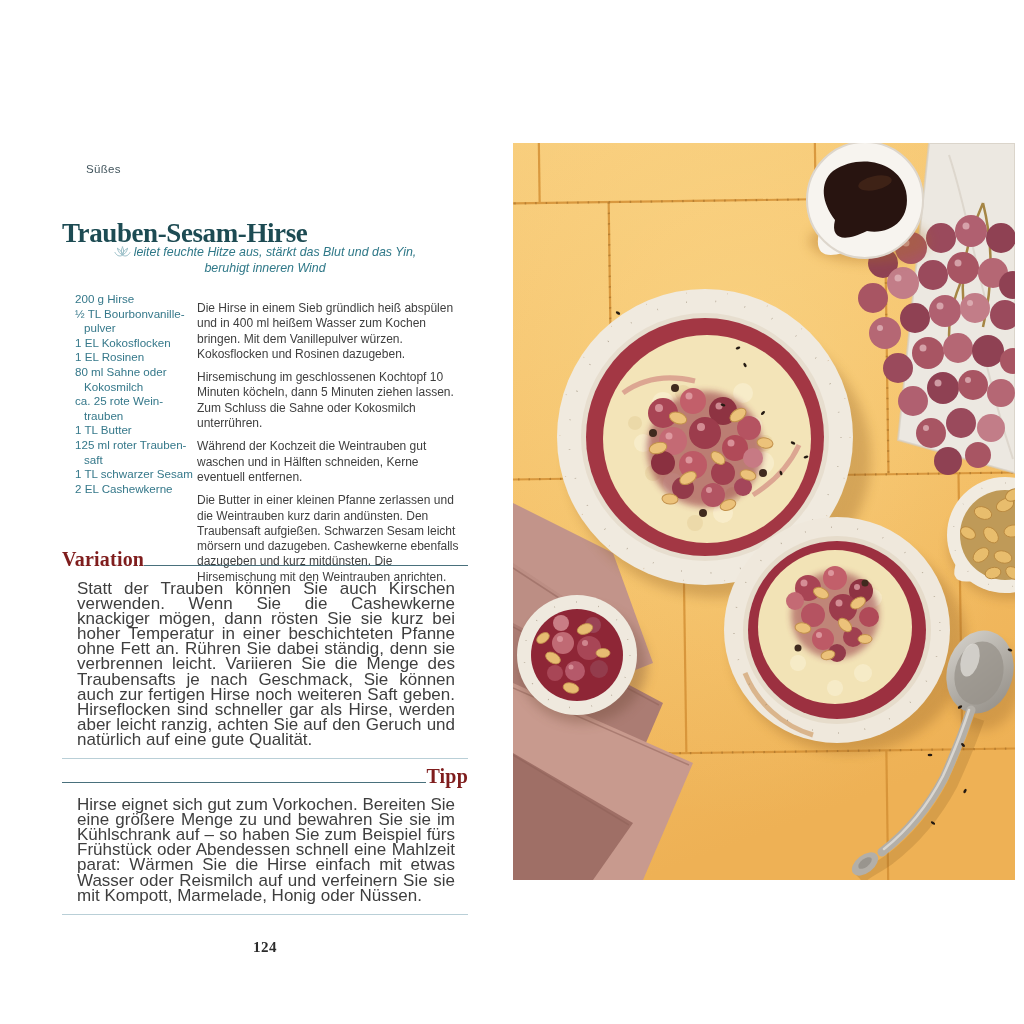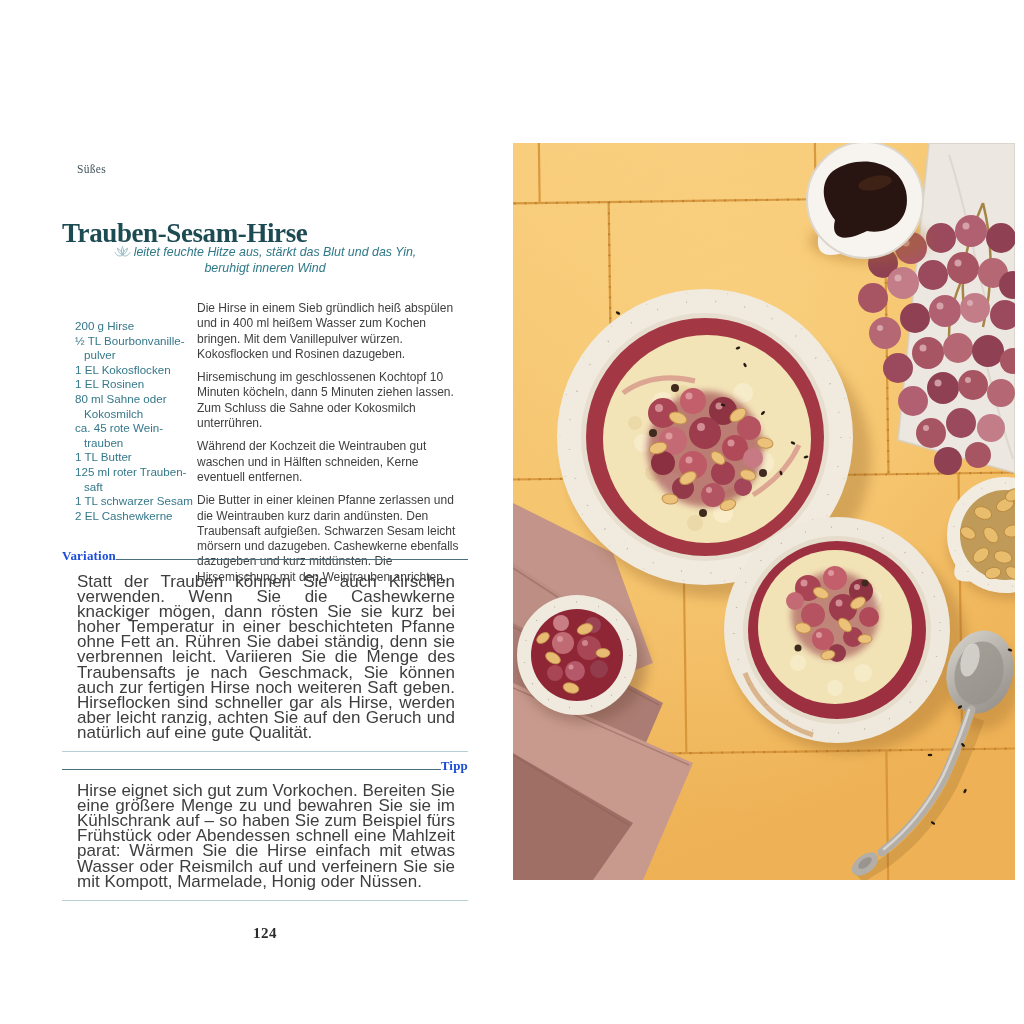--- a/index.html
+++ b/index.html
@@ -1,38 +1,38 @@
 <!DOCTYPE html>
 <html><head>
 <meta charset="utf-8">
 <style>
   html,body{margin:0;padding:0;background:#ffffff;}
   body{width:1024px;height:1024px;position:relative;overflow:hidden;
        font-family:"Liberation Sans", sans-serif;color:#3e3e3e;}
   .abs{position:absolute;}
   
-  .category{left:77px;top:163px;font-size:11.5px;color:#41545c;letter-spacing:.3px;font-family:Liberation Serif, serif;}
+  .category{left:86px;top:163px;font-size:11.5px;color:#41545c;letter-spacing:.3px;}
   .title{left:62px;top:200px;width:406px;text-align:left;
          font-family:"Liberation Serif", serif;font-weight:bold;font-size:27px;
          color:#1d4b53;letter-spacing:-.4px;}
   .meta{left:62px;top:243px;width:406px;text-align:center;color:#2f7888;
         font-style:italic;font-size:12.4px;line-height:15.5px;}
   .meta-row{display:flex;justify-content:center;align-items:center;gap:5px;}
   .meta-effect{width:318px;margin:2px auto 0;text-align:center;}
   .meta-effect svg{vertical-align:-3px;margin-right:3px;}
-  .ingredients{left:75px;top:319px;width:120px;color:#35788a;
+  .ingredients{left:75px;top:292px;width:120px;color:#35788a;
                font-size:11.6px;line-height:14.6px;}
   .ingredients ul{margin:0;padding:0;list-style:none;}
   .ingredients li{padding-left:9px;text-indent:-9px;}
   .steps{left:197px;top:301px;width:268px;font-size:12px;line-height:15.3px;}
   .steps p{margin:0 0 8px 0;}
   .bottom-sections{left:62px;top:548px;width:406px;}
   .head-row{display:flex;align-items:baseline;}
-  .head-label{font-family:"Liberation Serif", serif;font-weight:bold;font-size:13px;
-              color:#1d4ed8;letter-spacing:.2px;text-align:right;}
+  .head-label{font-family:"Liberation Serif", serif;font-weight:bold;font-size:20px;
+              color:#7f1d1d;letter-spacing:.2px;text-align:right;}
   .head-rule{flex:1;border-bottom:1.4px solid #49707c;margin-bottom:3px;}
   .section-text{margin:9px 0 0 15px;width:378px;text-align:justify;
                 font-size:17px;line-height:15.1px;}
   .light-rule{border-bottom:1.2px solid #b9cfd7;margin-top:11px;}
   .tip-row{margin-top:6px;}
   .page-number{margin-top:24px;text-align:center;font-family:"Liberation Serif", serif;
                font-weight:bold;font-size:15px;color:#2b2b2b;letter-spacing:.5px;}
   
   .photo{left:513px;top:143px;width:502px;height:737px;}
 </style>
@@ -54,21 +54,21 @@
     </svg><span>leitet feuchte Hitze aus, stärkt das Blut und das Yin, beruhigt inneren Wind</span></div>
 </div>
 
 <div class="abs ingredients">
   <ul>
       <li>200 g Hirse</li>
       <li>½ TL Bourbonvanille-pulver</li>
       <li>1 EL Kokosflocken</li>
       <li>1 EL Rosinen</li>
       <li>80 ml Sahne oder Kokosmilch</li>
-      <li>ca. 45 rote Wein-trauben</li>
+      <li>ca. 25 rote Wein-trauben</li>
       <li>1 TL Butter</li>
       <li>125 ml roter Trauben-saft</li>
       <li>1 TL schwarzer Sesam</li>
       <li>2 EL Cashewkerne</li>
     </ul>
 </div>
 
 <div class="abs steps">
   <div>
       <p>Die Hirse in einem Sieb gründlich heiß abspülen und in 400 ml heißem Wasser zum Kochen bringen. Mit dem Vanillepulver würzen. Kokosflocken und Rosinen dazugeben.</p>

